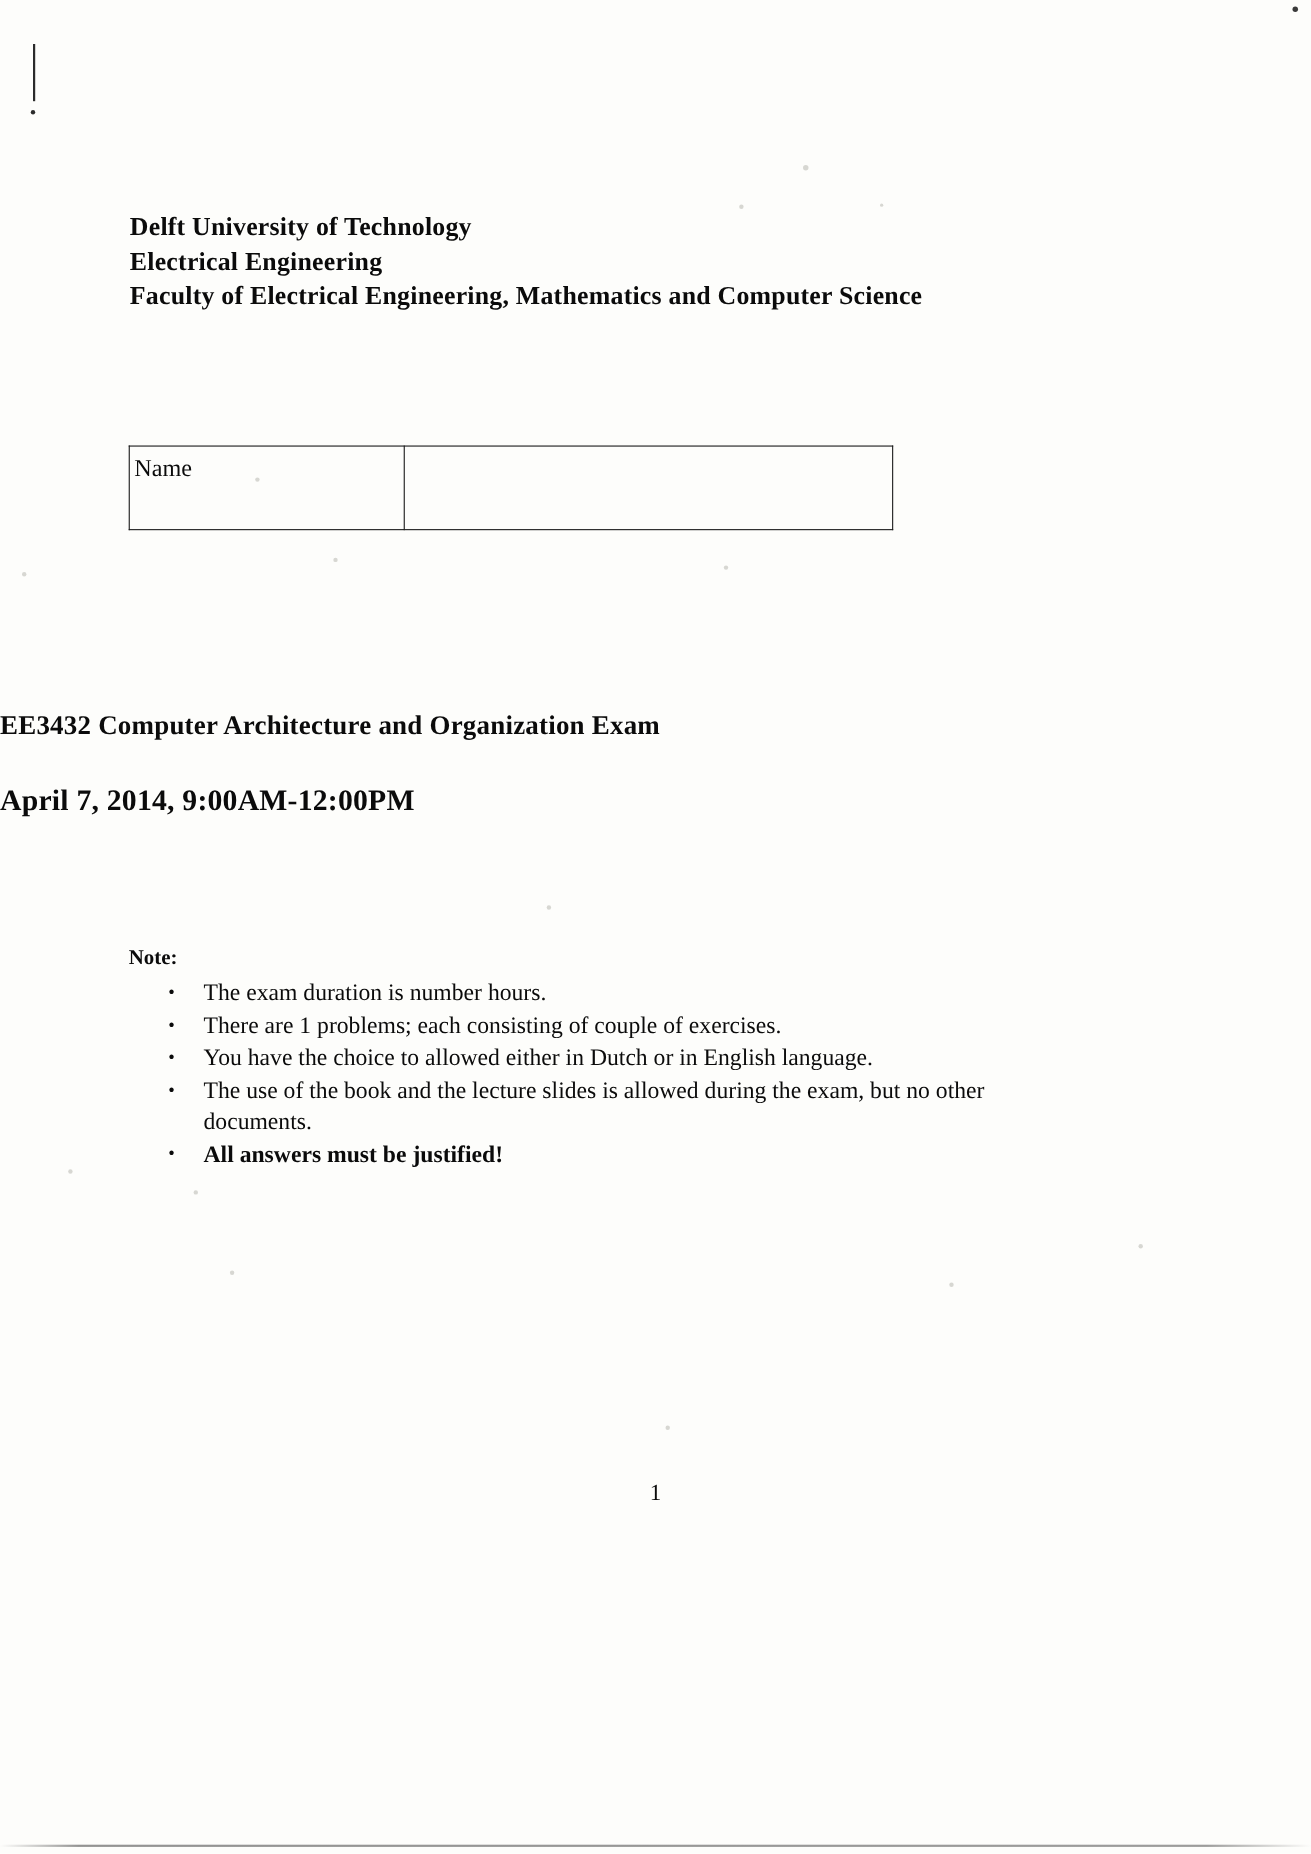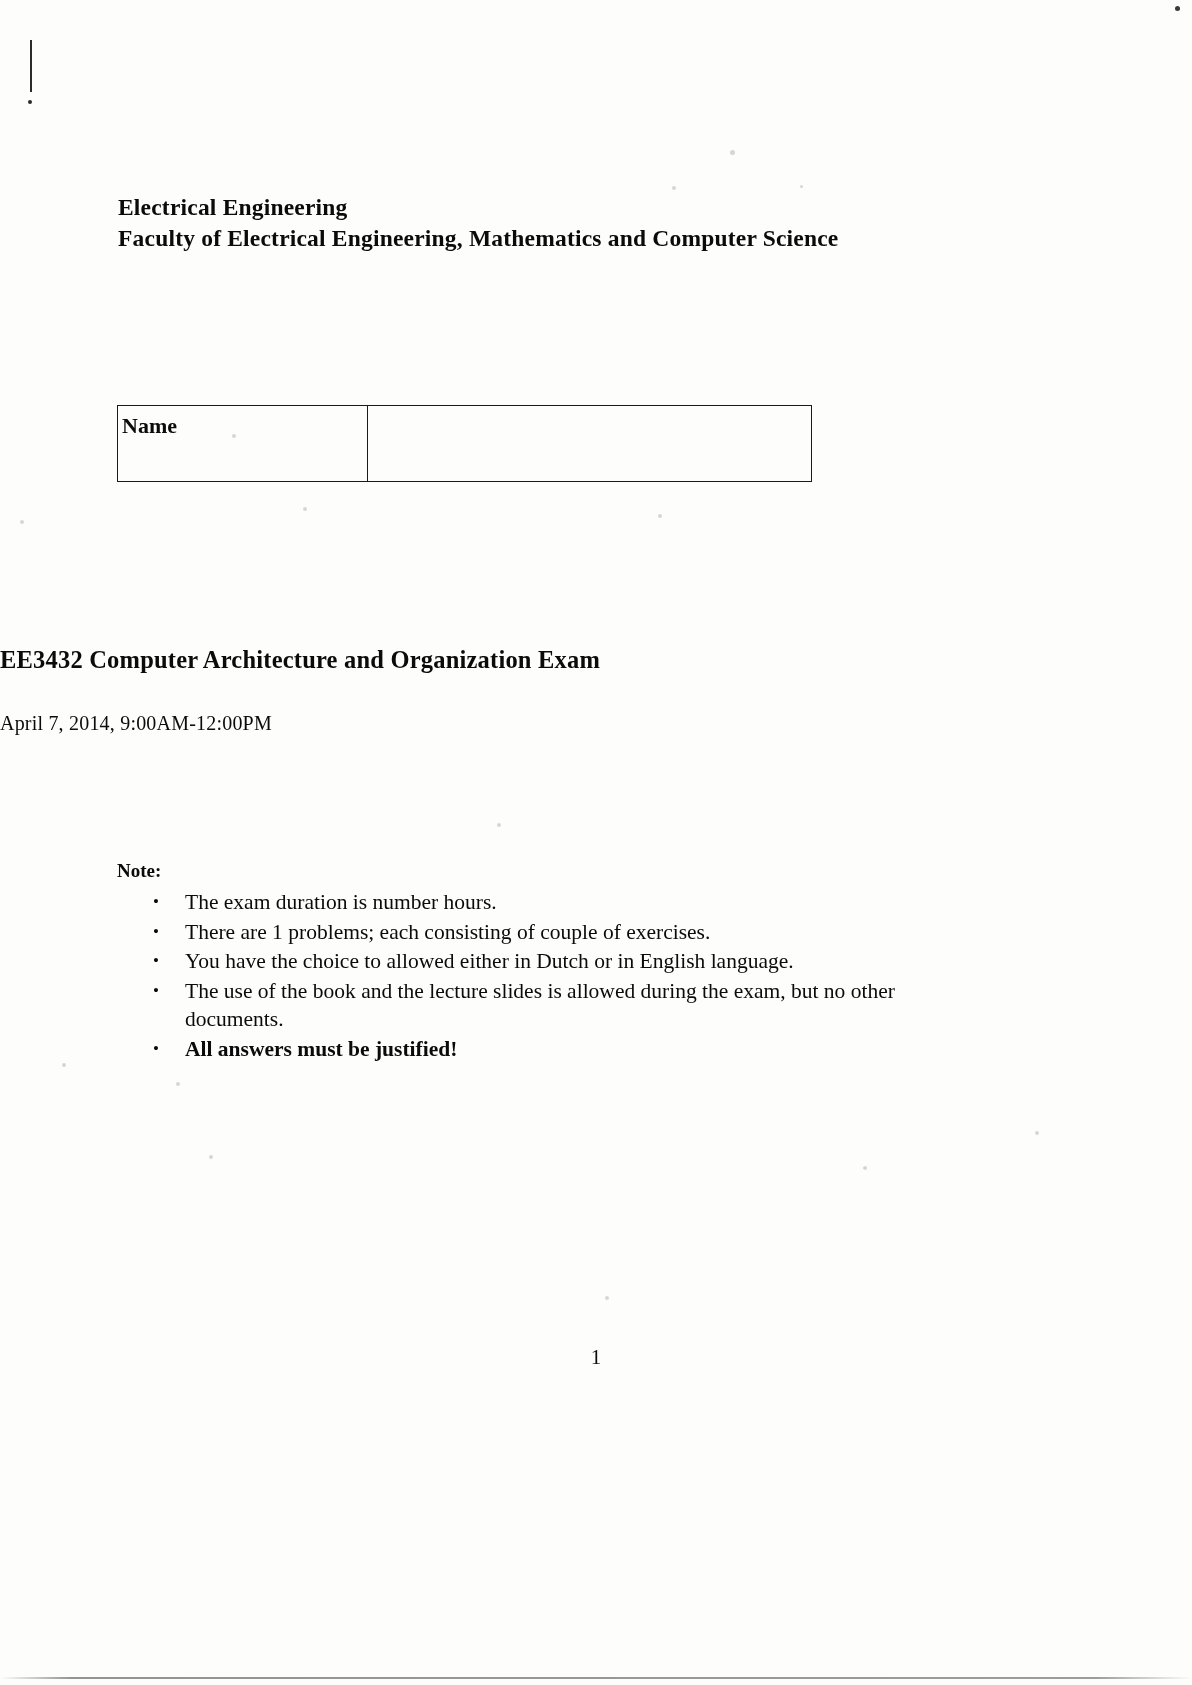--- a/index.html
+++ b/index.html
@@ -92,41 +92,40 @@
   .info-table td {
     border: 1.6px solid #1a1a1a;
     height: 68px;
     vertical-align: top;
     padding: 7px 0 0 4px;
     font-size: 22px;
     line-height: 26px;
   }
   .info-table td.label-cell {
     width: 245px;
-    font-weight: bold;
   }
   .info-table td.value-cell {
     width: 439px;
   }
 
   .title-block {
     position: absolute;
     left: 0;
     top: 646px;
     width: 1192px;
     text-align: left;
   }
   .exam-title {
     font-weight: bold;
     font-size: 24.5px;
     letter-spacing: 0.2px;
   }
   .exam-date {
-    font-weight: normal;
-    font-size: 20px;
+    font-weight: bold;
+    font-size: 27px;
     margin-top: 38px;
     letter-spacing: 0.2px;
   }
 
   .note-block {
     position: absolute;
     left: 117px;
     top: 858px;
     width: 840px;
   }
@@ -195,20 +194,21 @@
 <div class="speck" style="left:62px; top:1063px; width:4px; height:4px;"></div>
 <div class="speck" style="left:176px; top:1082px; width:4px; height:4px;"></div>
 <div class="speck" style="left:605px; top:1296px; width:4px; height:4px;"></div>
 <div class="speck" style="left:863px; top:1166px; width:4px; height:4px;"></div>
 <div class="speck" style="left:1035px; top:1131px; width:4px; height:4px;"></div>
 <div class="speck" style="left:209px; top:1155px; width:4px; height:4px;"></div>
 
 <div class="content">
 
   <div class="heading-block">
+    <div class="heading-line">Delft University of Technology</div>
     <div class="heading-line">Electrical Engineering</div>
     <div class="heading-line">Faculty of Electrical Engineering, Mathematics and Computer Science</div>
   </div>
 
   <table class="info-table">
     <tbody>
       <tr>
         <td class="label-cell">Name</td>
         <td class="value-cell"></td>
       </tr>

